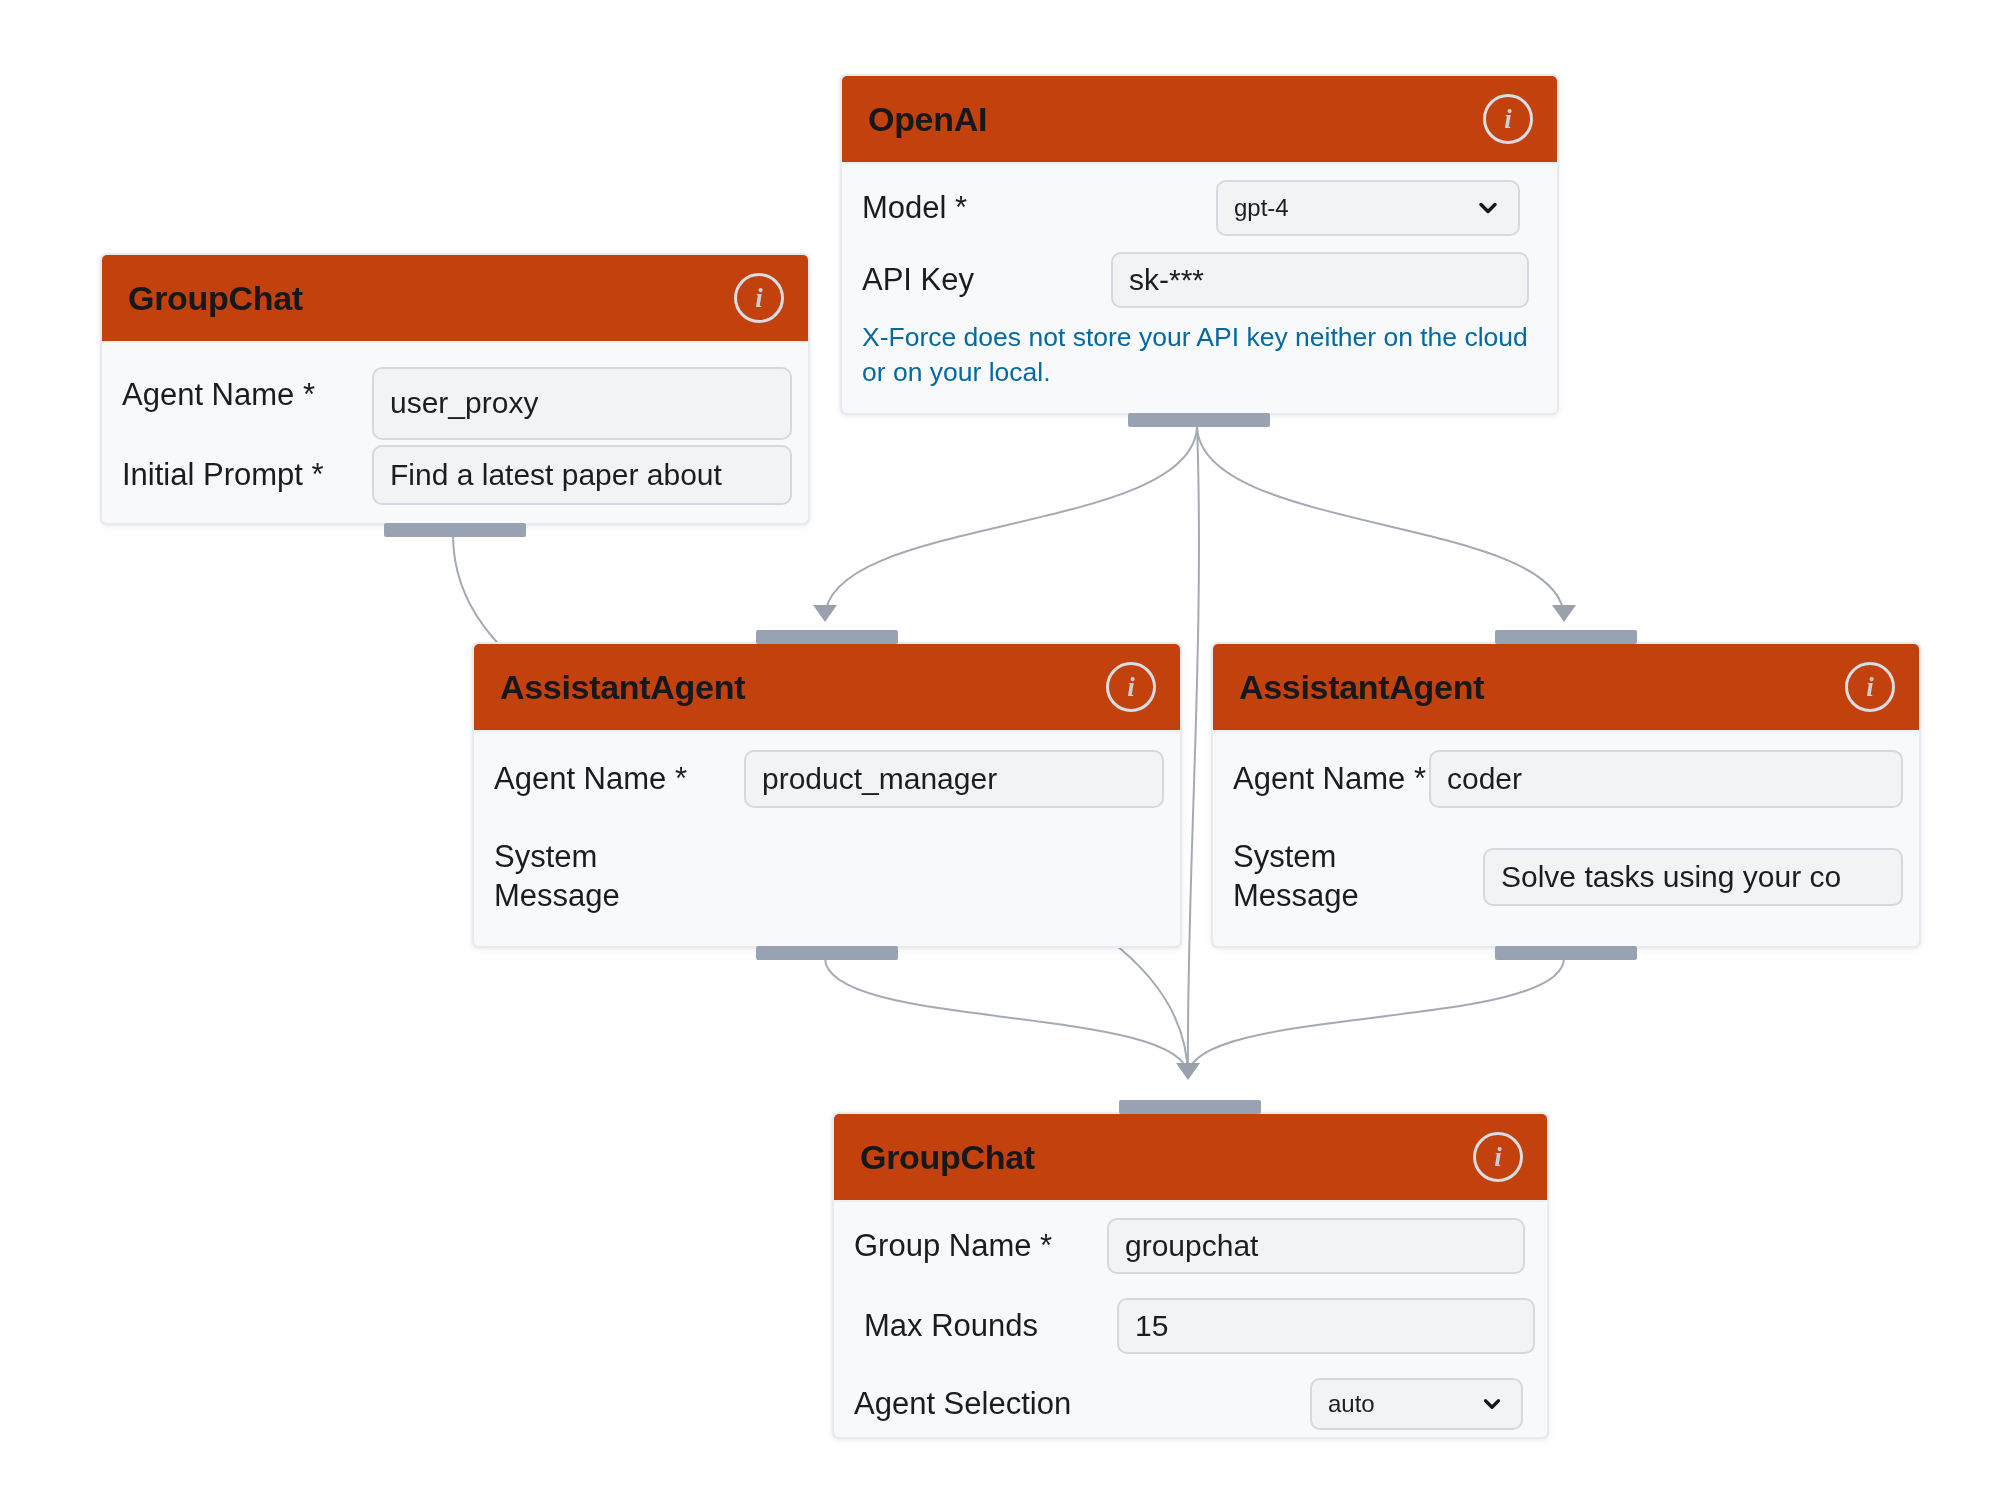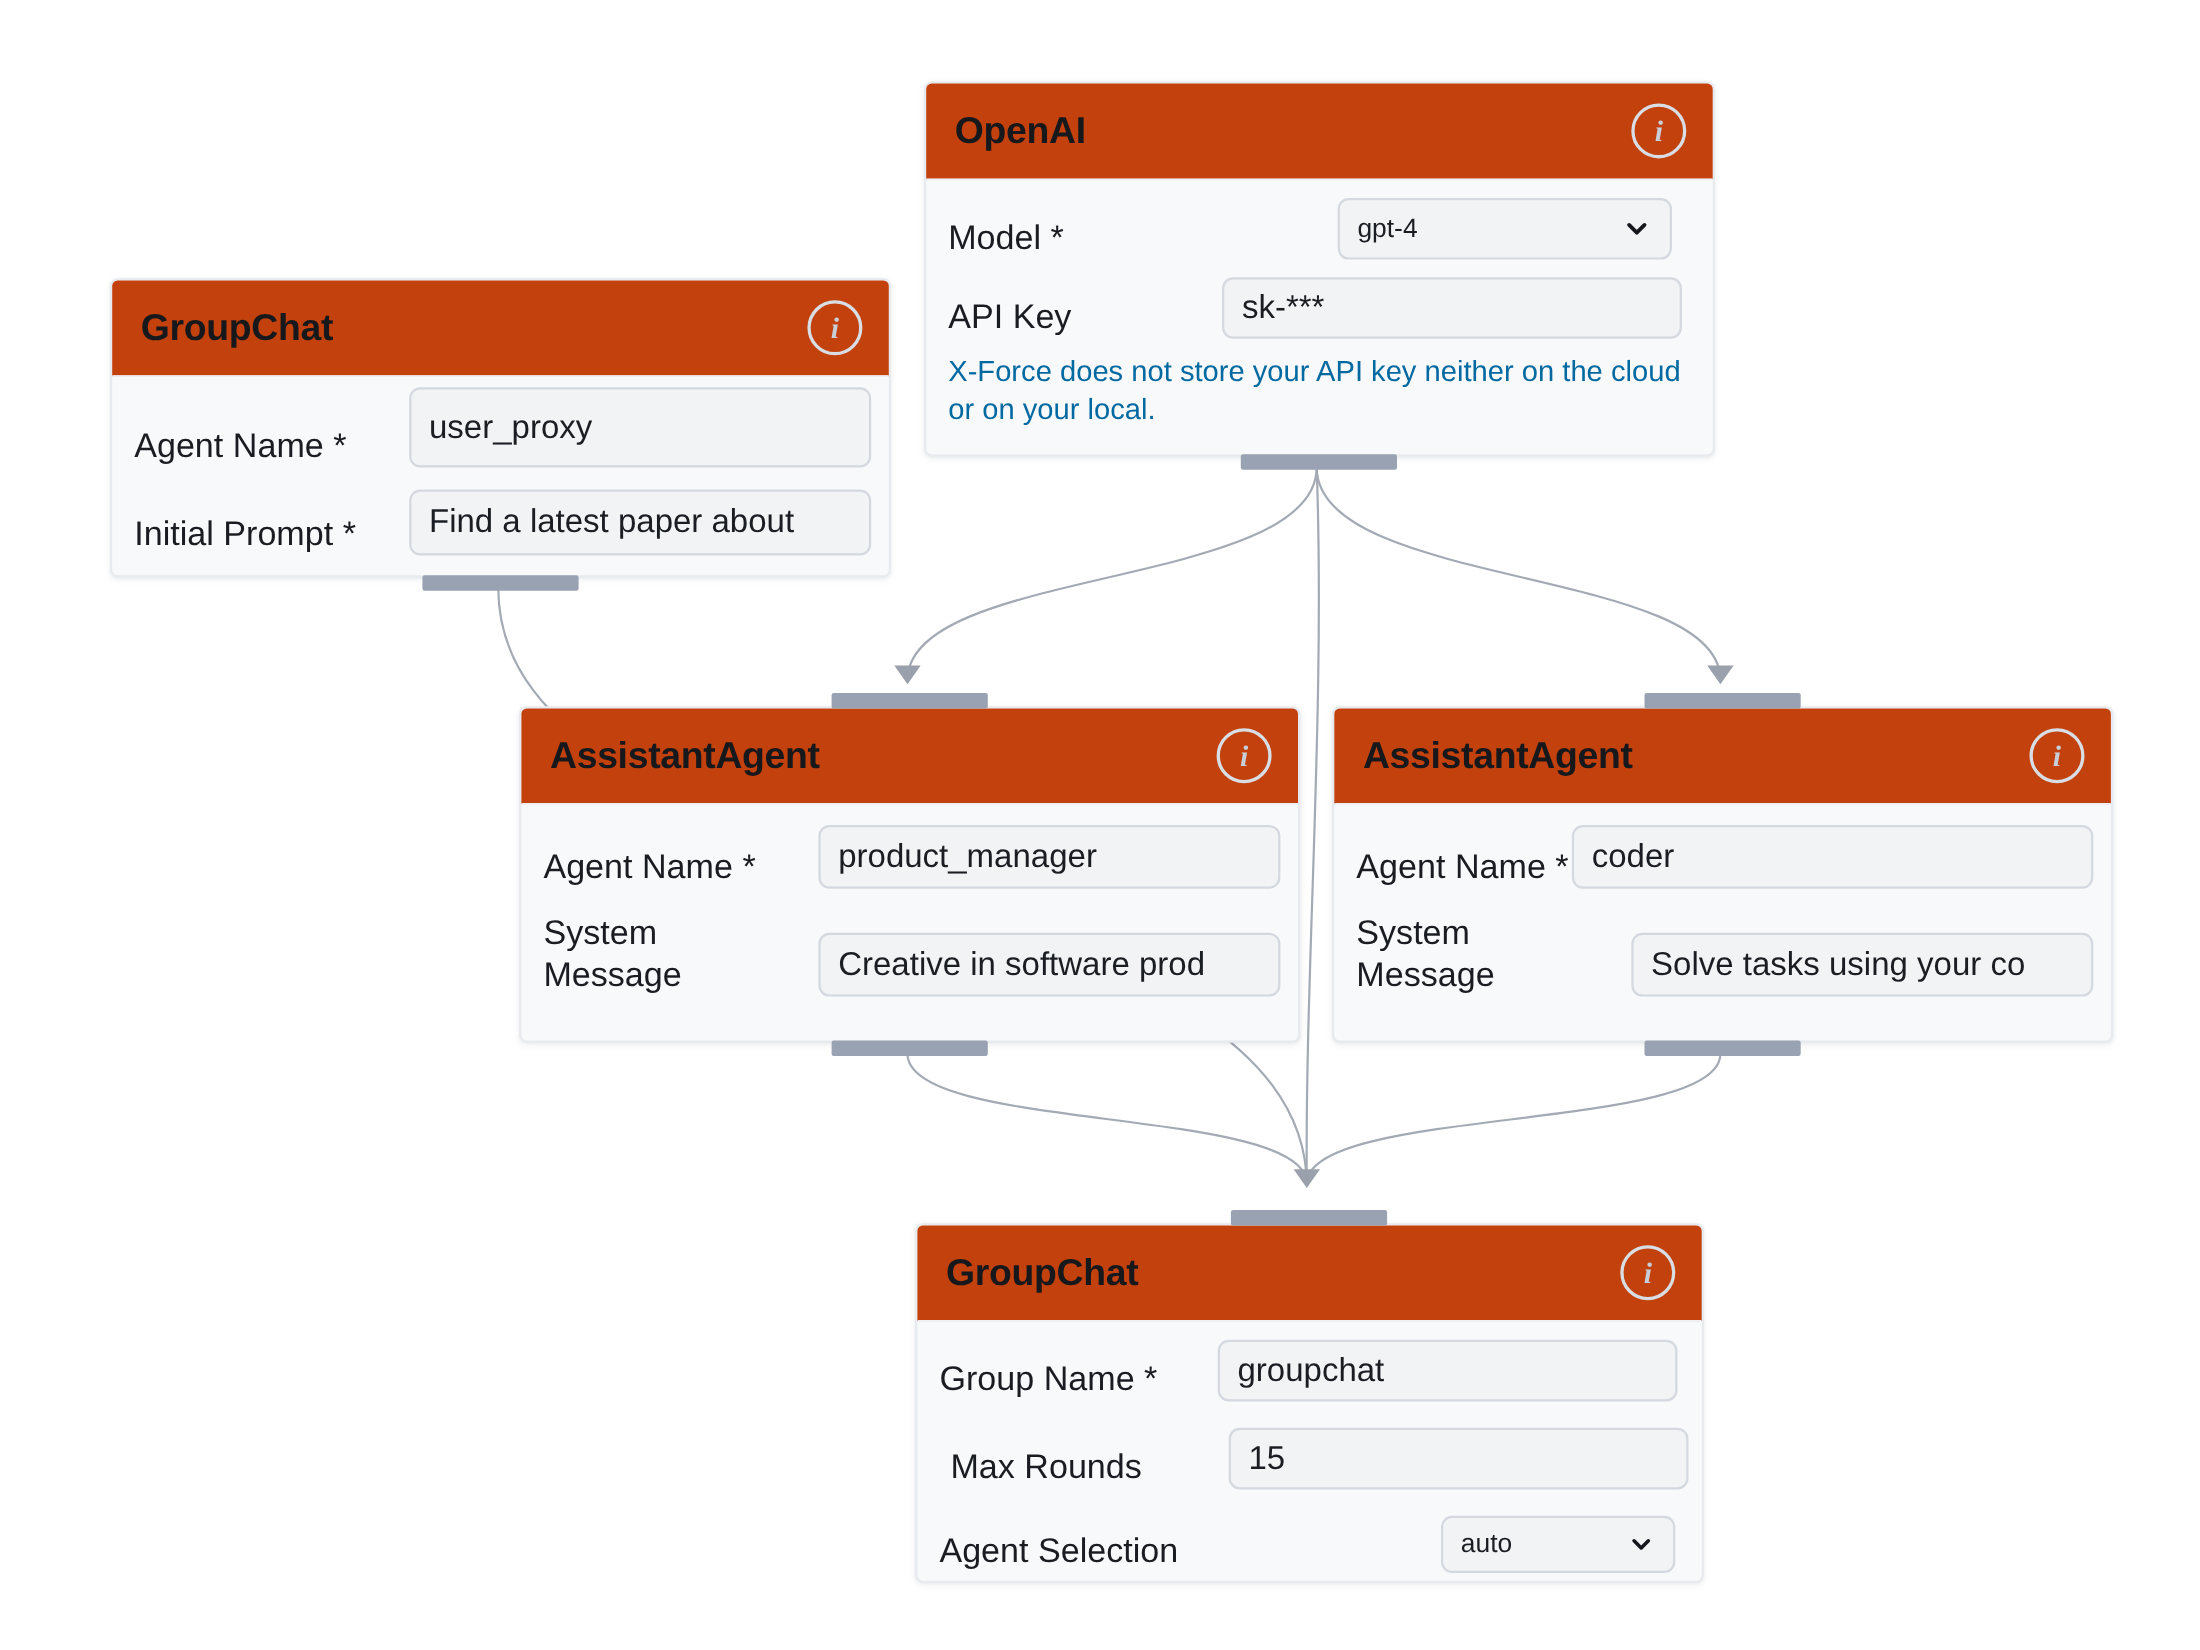--- a/index.html
+++ b/index.html
@@ -10,21 +10,21 @@
   .node{position:absolute;z-index:2;background:#f8f9fb;border:2px solid #e7eaee;border-radius:7px;
         box-shadow:0 1px 3px rgba(20,30,50,.05),0 2px 8px rgba(20,30,50,.05);}
   .node-header{position:absolute;left:0;top:0;right:0;height:88px;background:#c2410c;
         border-bottom:2px solid #edeff2;border-radius:5px 5px 0 0;
         display:flex;align-items:center;padding:0 24px 0 26px;box-sizing:border-box;}
   .node-title{font-size:34px;font-weight:700;color:#16181c;letter-spacing:-.3px;}
   .info-icon{margin-left:auto;width:44px;height:44px;border:3px solid #d9dde4;border-radius:50%;
         color:#c9cfd9;display:flex;align-items:center;justify-content:center;
         font-family:"Liberation Serif",serif;font-style:italic;font-size:27px;font-weight:600;}
 
-  .row{position:absolute;display:flex;align-items:flex-end;box-sizing:border-box;}
+  .row{position:absolute;display:flex;align-items:center;box-sizing:border-box;}
   .row-label{font-size:31px;color:#191c21;line-height:1.25;}
   .ctrl{margin-left:auto;box-sizing:border-box;background:#f1f3f5;border:2px solid #d4d9df;
         border-radius:10px;display:flex;align-items:center;padding:0 16px;overflow:hidden;}
   .ctrl input{border:none;outline:none;background:transparent;width:100%;padding:0;margin:0;
         font-family:"Liberation Sans",sans-serif;font-size:30px;color:#1a1d22;white-space:nowrap;}
   .select .sel-text{font-size:24px;color:#1a1d22;white-space:nowrap;overflow:hidden;}
   .select .chev{margin-left:auto;flex:none;display:flex;}
   .note{position:absolute;font-size:26.5px;line-height:1.33;color:#0369a1;}
 
   .handle{position:absolute;width:142px;height:14px;background:#99a2b2;border-radius:2px;z-index:3;}
@@ -104,23 +104,20 @@
       <span class="info-icon">i</span>
     </div>
     <div class="row" style="left:20px;top:106px;width:670px;height:58px;">
       <span class="row-label">Agent Name *</span>
       <span class="ctrl" style="width:420px;height:58px;">
         <input value="product_manager" style="">
       </span>
     </div>
     <div class="row" style="left:20px;top:204px;width:670px;height:58px;">
       <span class="row-label" style="width:200px;">System Message</span>
-      <span class="ctrl" style="width:420px;height:58px;">
-        <input value="Creative in software prod" style="">
-      </span>
     </div>
     <div class="handle top" style="left:282px;"></div>
     <div class="handle bottom" style="left:282px;"></div>
   </div>
 
   <div class="node" style="left:1211px;top:642px;width:706px;height:302px;">
     <div class="node-header">
       <span class="node-title">AssistantAgent</span>
       <span class="info-icon">i</span>
     </div>

